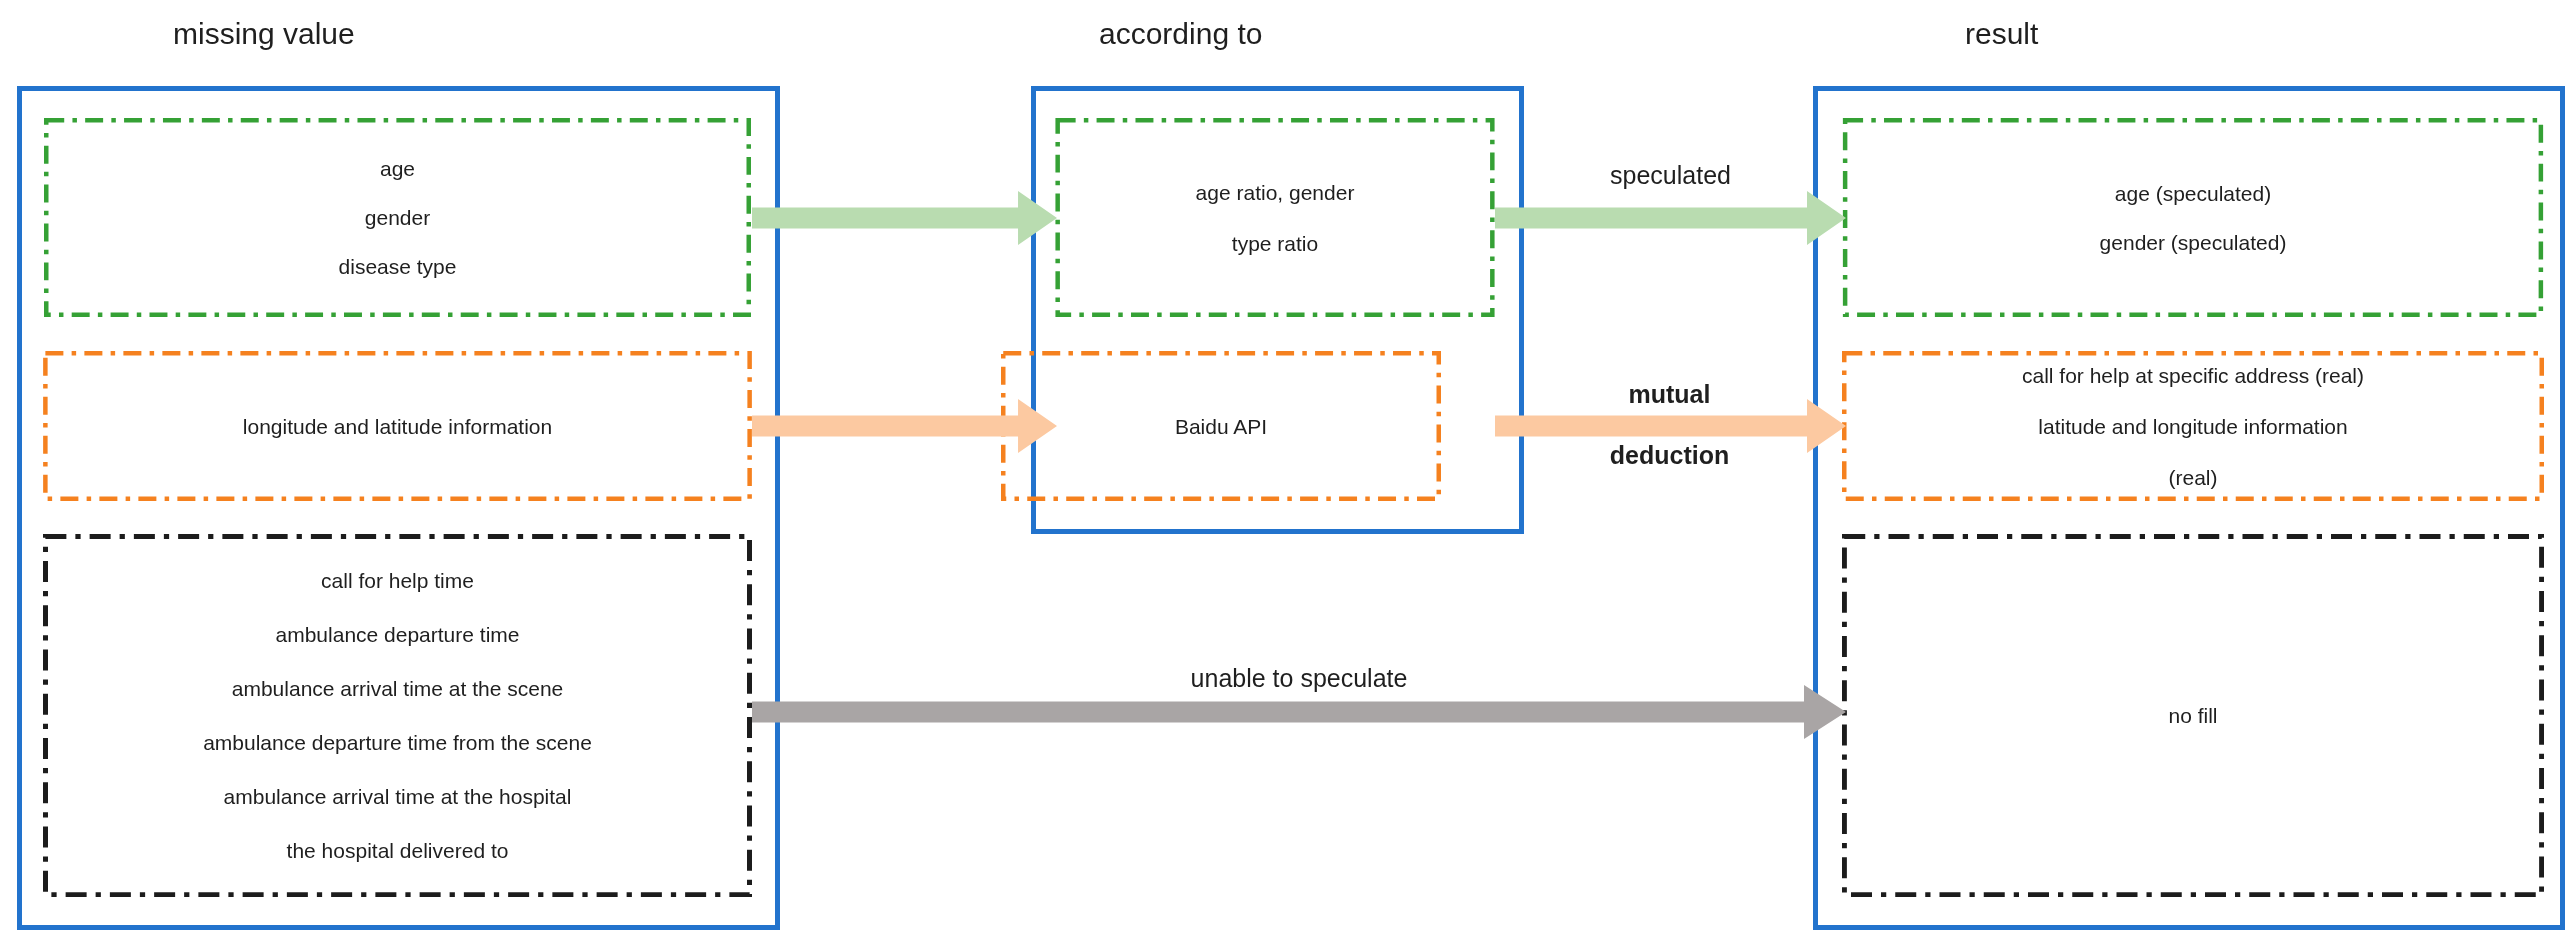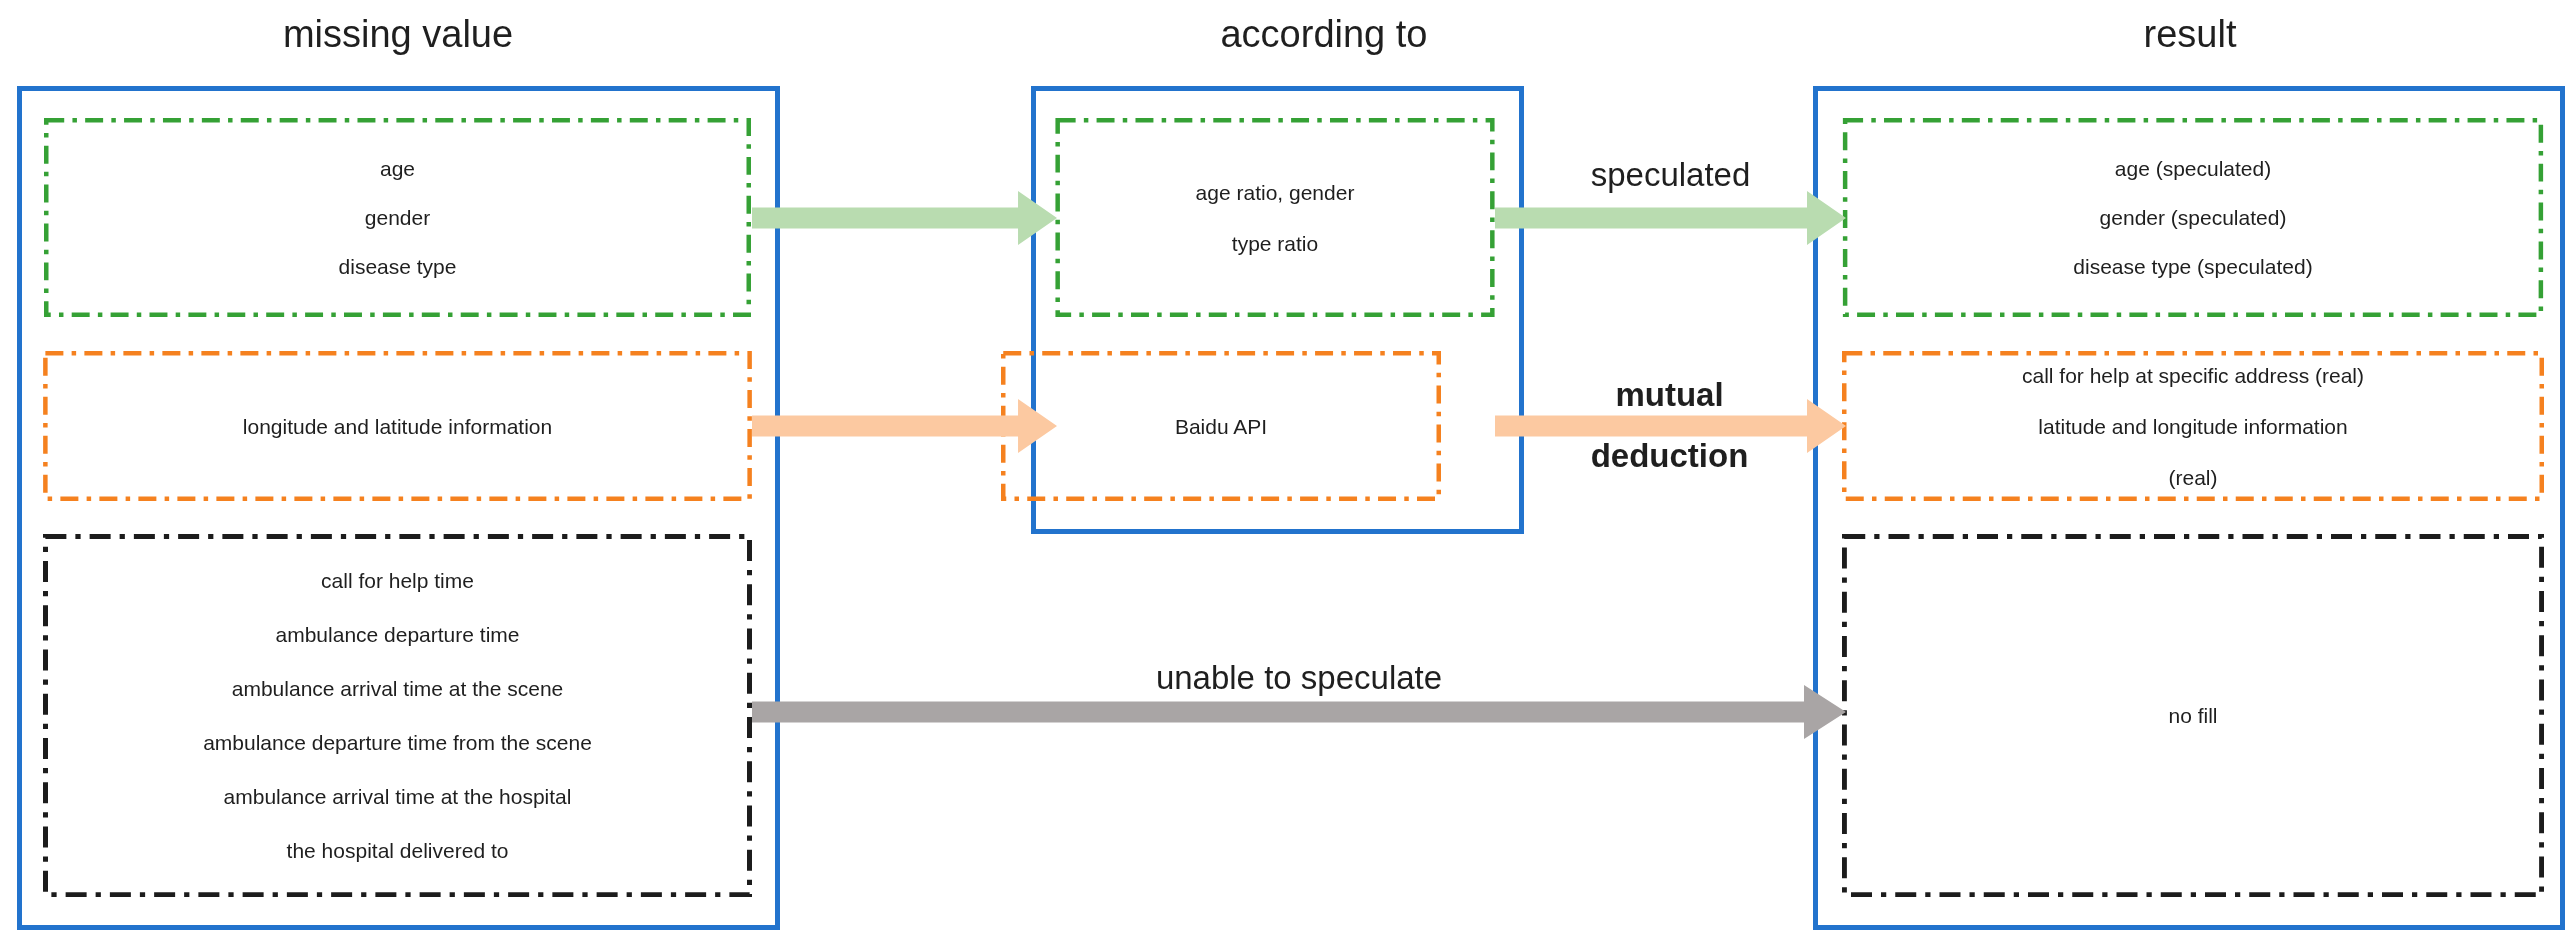--- a/index.html
+++ b/index.html
@@ -6,21 +6,21 @@
   :root{
     --frame:#2273cd; --green:#35a135; --orange:#f5811f; --dash-dark:#1c1c1c;
     --arrow-green:#b9dcb0; --arrow-orange:#fcc9a1; --arrow-gray:#a9a5a5; --text:#1f1f1f;
   }
   .canvas{
     position:relative; width:2576px; height:949px; background:#ffffff; overflow:hidden;
     font-family:"Liberation Sans","DejaVu Sans",sans-serif; color:var(--text);
   }
   .hdr{
     position:absolute; top:10.5px; width:450px; height:46px;
-    font-size:38px; line-height:46px; text-align:center; white-space:nowrap;
+    font-size:30px; line-height:46px; text-align:left; white-space:nowrap;
   }
   .frame{
     position:absolute; border:5.2px solid var(--frame); box-sizing:border-box; background:transparent;
   }
   .dbox{ position:absolute; }
   .dash{ position:absolute; left:0; top:0; }
   .dash rect{ fill:none; stroke-width:6; stroke-dasharray:24 11 6 11; }
   .dash rect.sg{ stroke:var(--green); }
   .dash rect.so{ stroke:var(--orange); }
   .dash rect.sk{ stroke:var(--dash-dark); stroke-width:7; stroke-dasharray:28 12 7 12; }
@@ -31,21 +31,21 @@
   }
   .lh66 > div{ line-height:49px; }
   .lh68 > div{ line-height:51px; }
   .lh72 > div{ line-height:54px; }
   .content > div{ white-space:nowrap; }
   .arrow{ position:absolute; z-index:3; }
   .arrow polygon.ag{ fill:var(--arrow-green); }
   .arrow polygon.ao{ fill:var(--arrow-orange); }
   .arrow polygon.ay{ fill:var(--arrow-gray); }
   .alabel{
-    position:absolute; z-index:4; text-align:center; font-size:33px; line-height:42px; white-space:nowrap;
+    position:absolute; z-index:4; text-align:center; font-size:25px; line-height:42px; white-space:nowrap;
   }
   .alabel2{ line-height:61px; }
 </style>
 </head>
 <body>
 
 <div class="canvas">
 
   <div class="hdr" style="left:173px;">missing value</div>
   <div class="hdr" style="left:1099px;">according to</div>
@@ -108,21 +108,20 @@
     </div>
   </div>
 
   <div class="dbox" style="left:1842px;top:118px;width:702px;height:199px;">
     <svg class="dash" width="702" height="199" viewBox="0 0 936 266">
         <rect class="sg" x="3" y="3" width="930" height="260"></rect>
       </svg>
     <div class="content lh66">
       <div>age (speculated)</div>
       <div>gender (speculated)</div>
-      <div>disease type (speculated)</div>
     </div>
   </div>
 
   <div class="dbox" style="left:1842px;top:351px;width:702px;height:150px;">
     <svg class="dash" width="702" height="150" viewBox="0 0 936 200">
         <rect class="so" x="3" y="3" width="930" height="194"></rect>
       </svg>
     <div class="content lh68" style="overflow:visible;">
       <div>call for help at specific address (real)</div>
       <div>latitude and longitude information</div>

